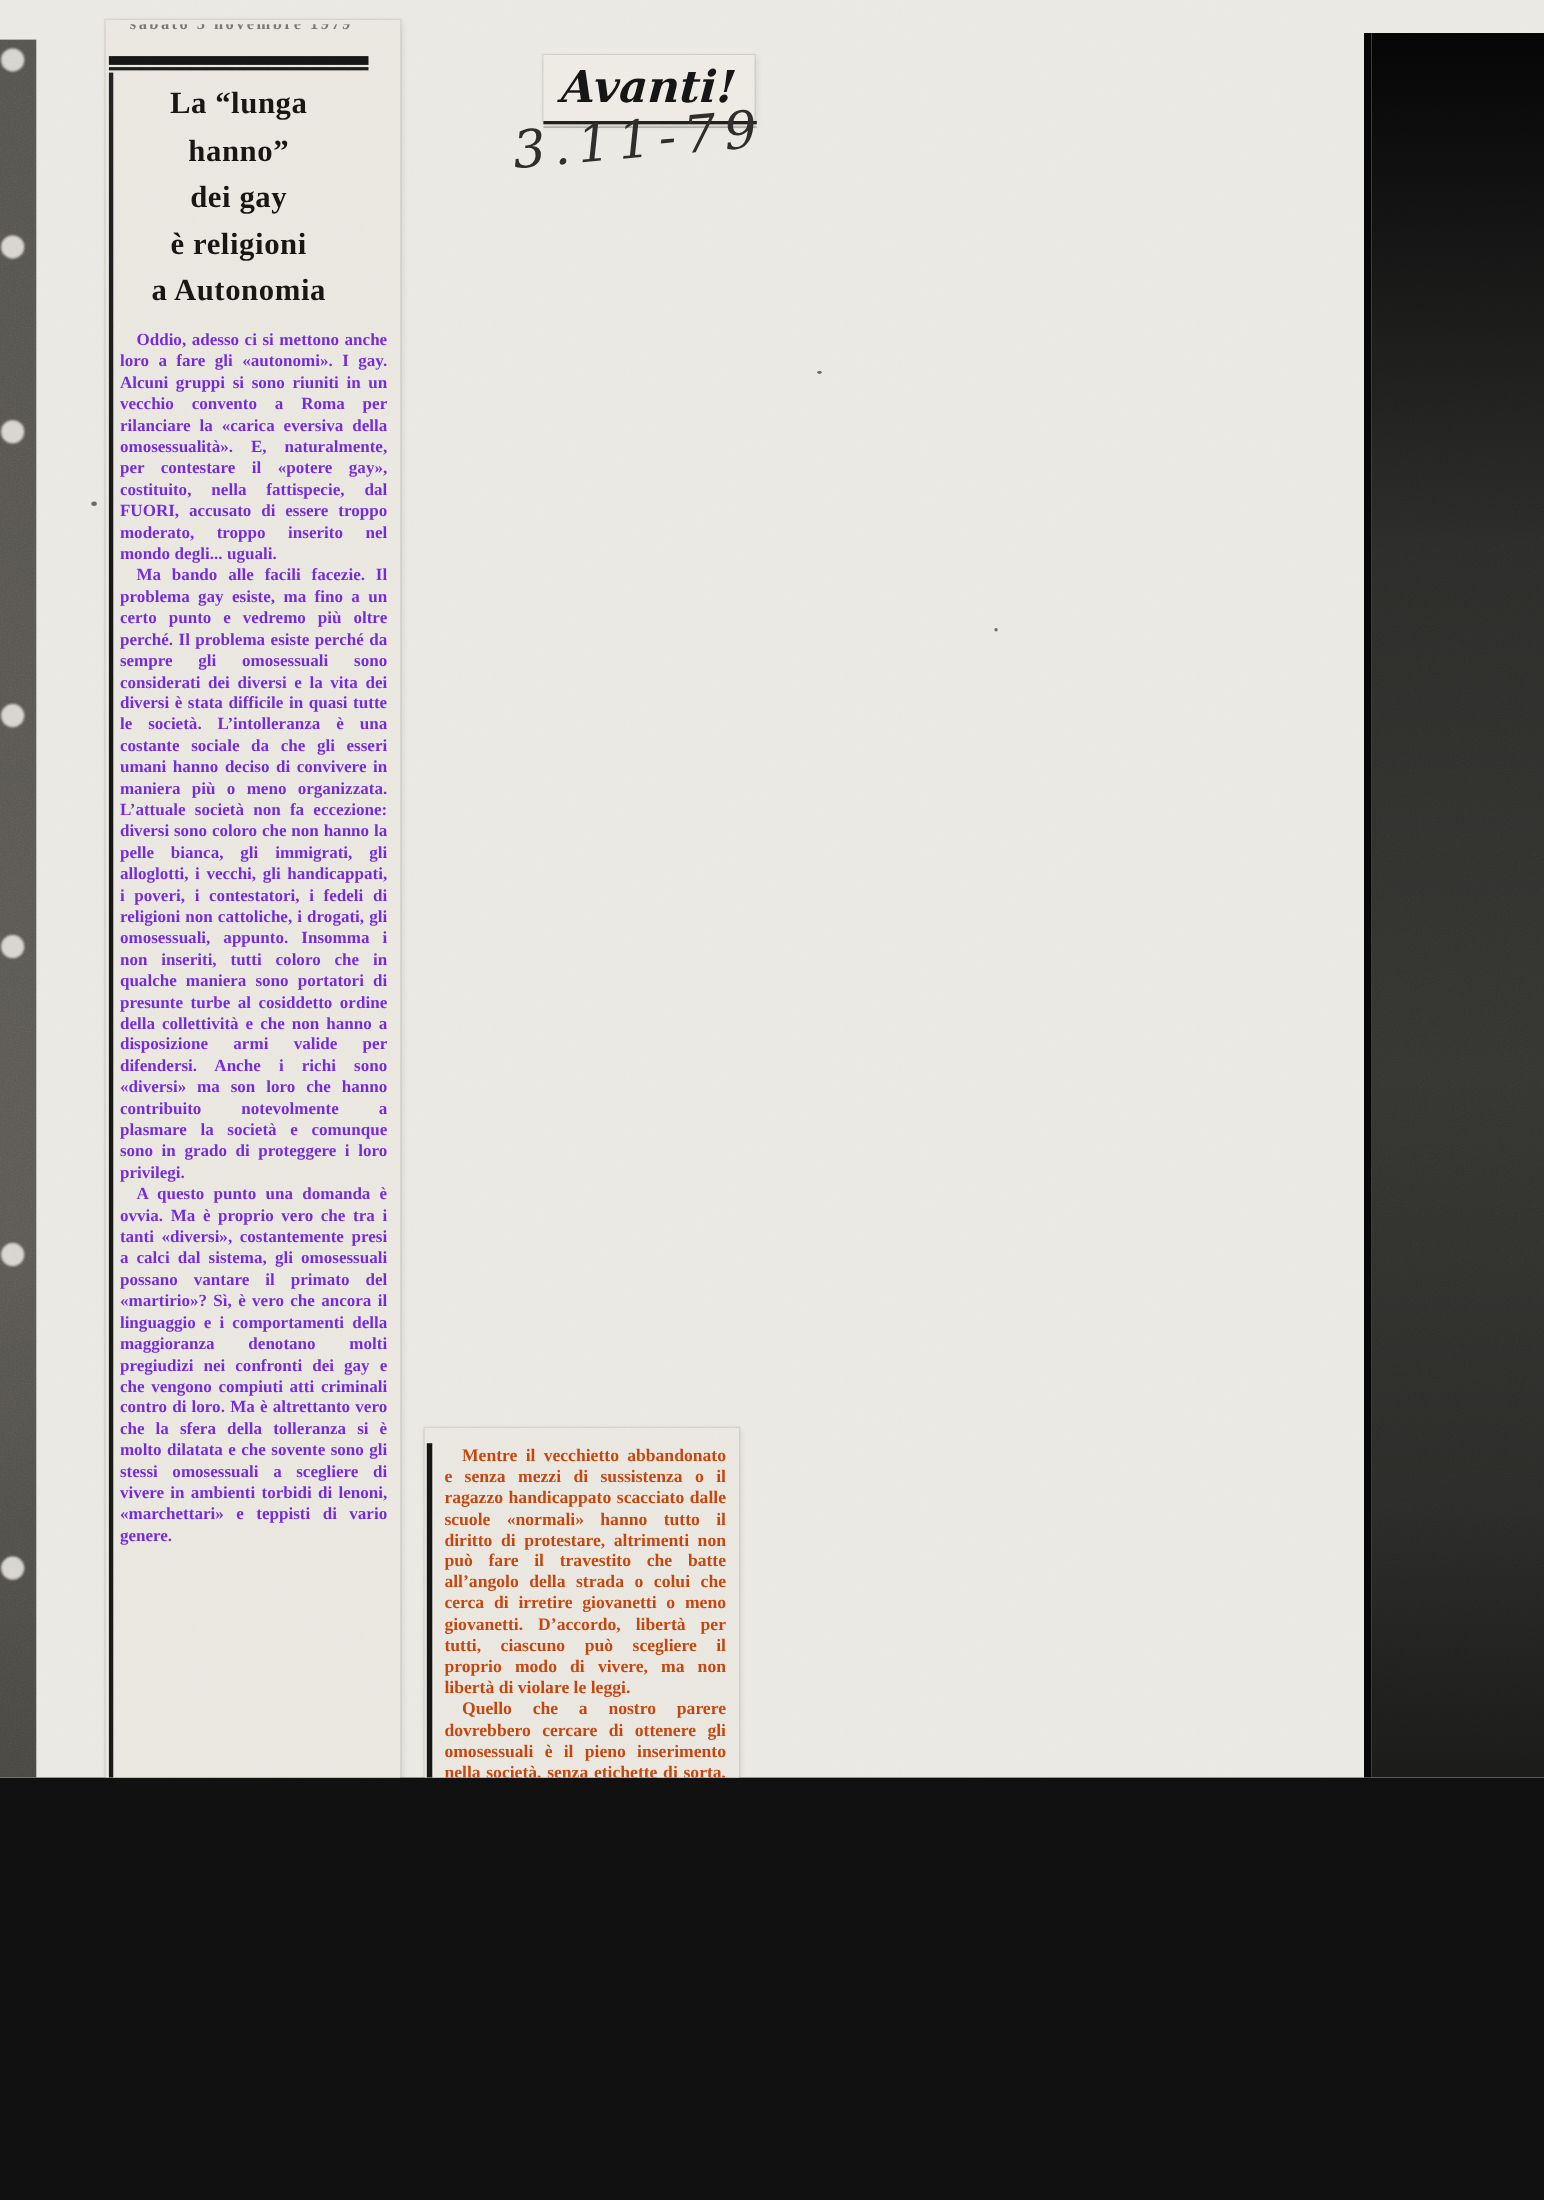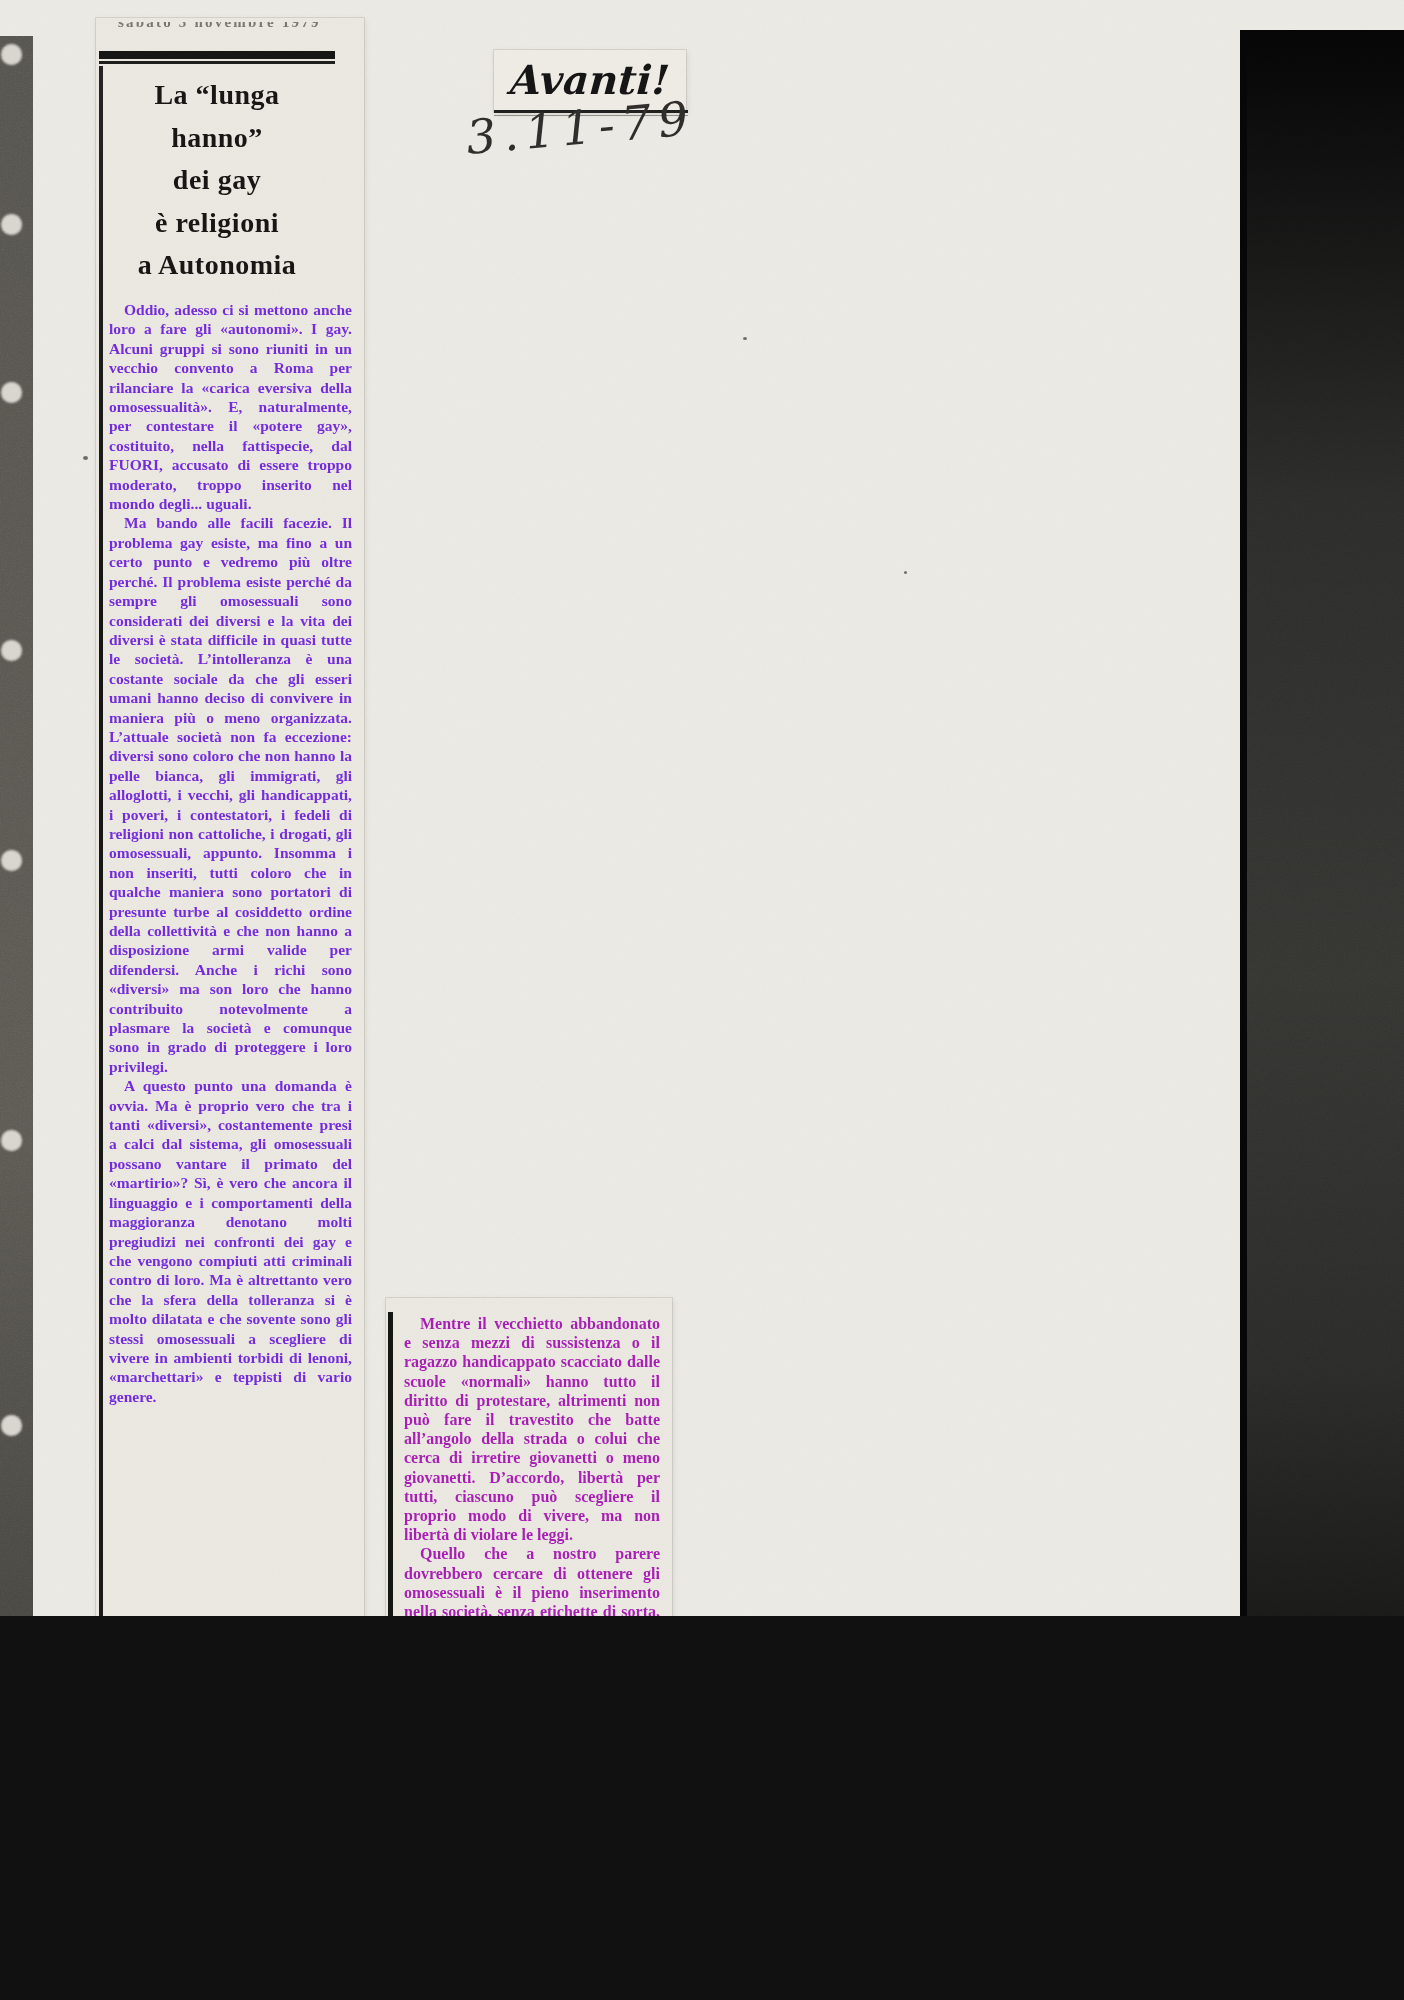--- a/index.html
+++ b/index.html
@@ -41,21 +41,21 @@
   .headline{position:absolute;left:6px;top:56px;width:230px;text-align:center;
     font-weight:bold;font-size:28px;line-height:42.5px;color:#161513;
     letter-spacing:.5px;}
   .col1{position:absolute;left:13px;top:282px;width:243px;}
   .col1 p{margin:0;text-indent:15px;text-align:justify;hyphens:auto;
     font:bold 15.5px/19.4px "Liberation Serif",serif;color:#6d28d9;word-spacing:.2px;}
 
   .vrule2{position:absolute;left:2px;top:14px;width:5px;height:518px;background:#141413;}
   .col2{position:absolute;left:18px;top:16px;width:256px;}
   .col2 p{margin:0;text-indent:16px;text-align:justify;hyphens:auto;
-    font:bold 16px/19.2px "Liberation Serif",serif;color:#a21caf;}
+    font:bold 16px/19.2px "Liberation Serif",serif;color:#c2410c;}
   .signature{margin-top:-19.2px;text-align:left;padding-right:6px;
     font:bold 16px/19.2px "Liberation Serif",serif;color:#15803d;}
 
   .mast-logo{position:absolute;left:0;top:2px;width:100%;text-align:center;
     font-family:"DejaVu Serif",serif;font-style:italic;font-weight:bold;
     font-size:40px;line-height:56px;color:#141414;transform:skewX(-4deg);}
   .mast-rule1{position:absolute;left:494px;top:110px;width:194px;height:3px;background:#1e1e1c;}
   .mast-rule2{position:absolute;left:494px;top:115px;width:194px;height:1px;background:#8a877f;}
 
   .hand-date{position:absolute;left:466px;top:100px;

